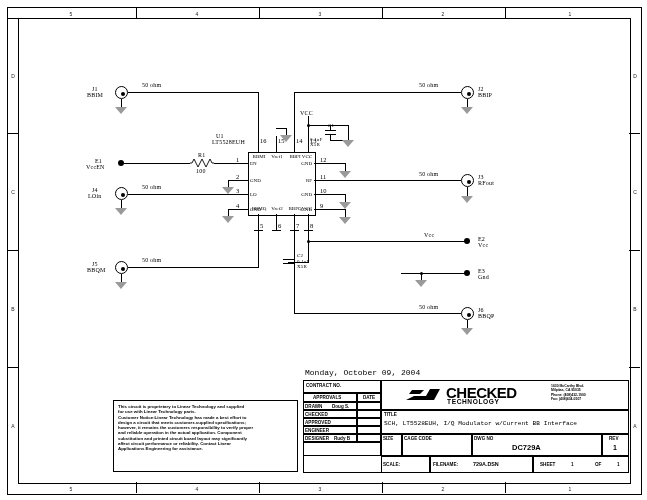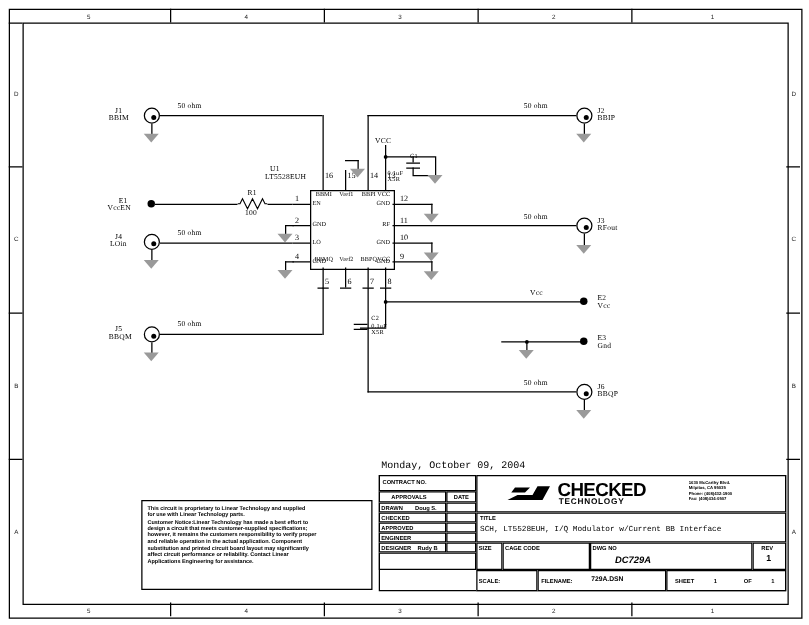--- a/index.html
+++ b/index.html
@@ -368,21 +368,21 @@
   <div class="tb-title-txt" style="left:384px;top:420px;">SCH, LT5528EUH, I/Q Modulator w/Current BB Interface</div>
 
   <div class="tb" style="left:381px;top:434px;width:21px;height:22px;"></div>
   <div class="tbt" style="left:383px;top:436px;">SIZE</div>
 
   <div class="tb" style="left:402px;top:434px;width:70px;height:22px;"></div>
   <div class="tbt" style="left:404px;top:436px;">CAGE CODE</div>
 
   <div class="tb" style="left:472px;top:434px;width:130px;height:22px;"></div>
   <div class="tbt" style="left:474px;top:436px;">DWG NO</div>
-  <div class="tb-dwg" style="left:492px;top:443px;font-style:italic;">DC729A</div>
+  <div class="tb-dwg" style="left:512px;top:443px;">DC729A</div>
 
   <div class="tb" style="left:602px;top:434px;width:27px;height:22px;"></div>
   <div class="tbt" style="left:609px;top:436px;">REV</div>
   <div class="tb-rev" style="left:613px;top:444px;">1</div>
 
   <div class="tb" style="left:381px;top:456px;width:49px;height:17px;"></div>
   <div class="tbt" style="left:383px;top:462px;">SCALE:</div>
 
   <div class="tb" style="left:430px;top:456px;width:103px;height:17px;"></div>
   <div class="tbt" style="left:433px;top:462px;">FILENAME:</div>

